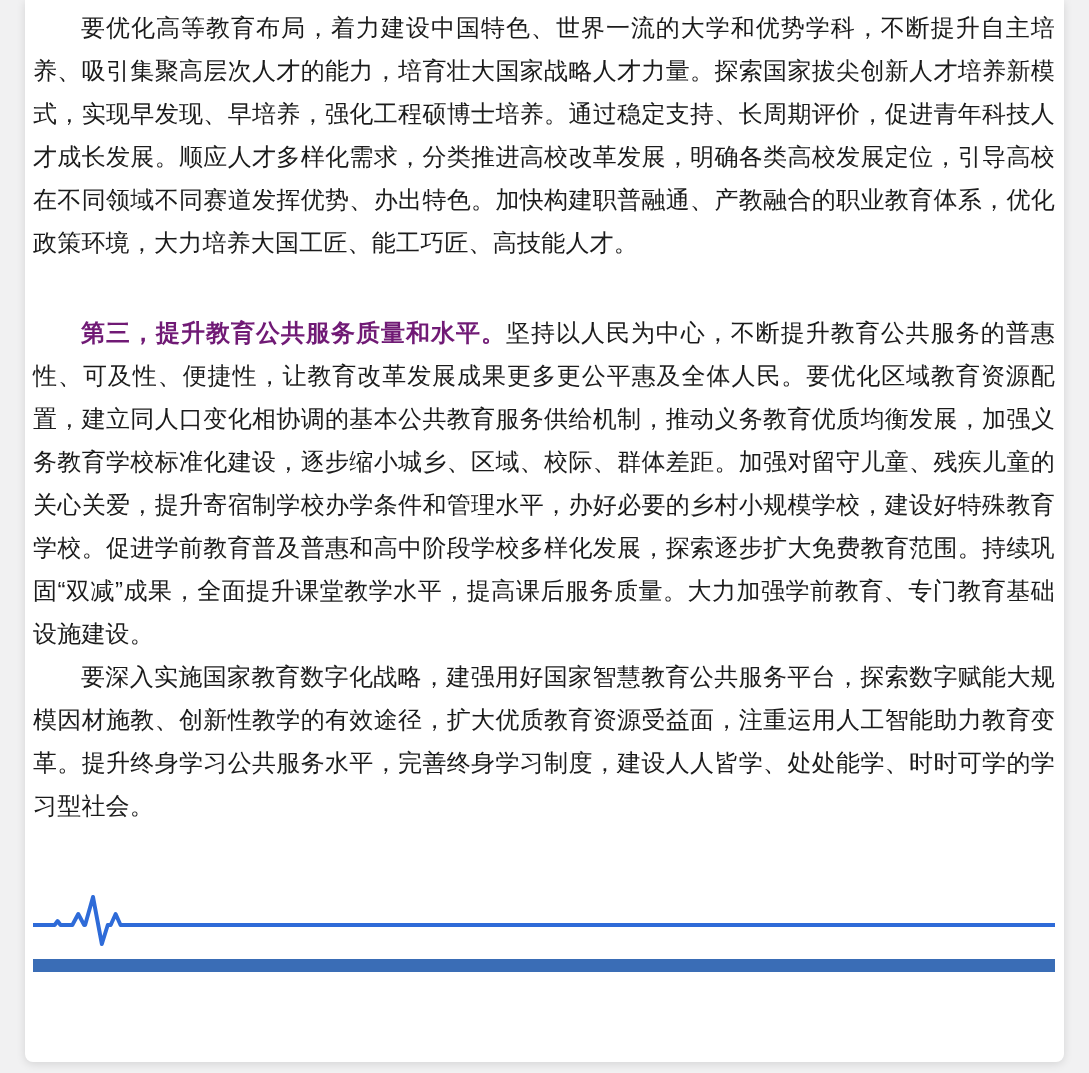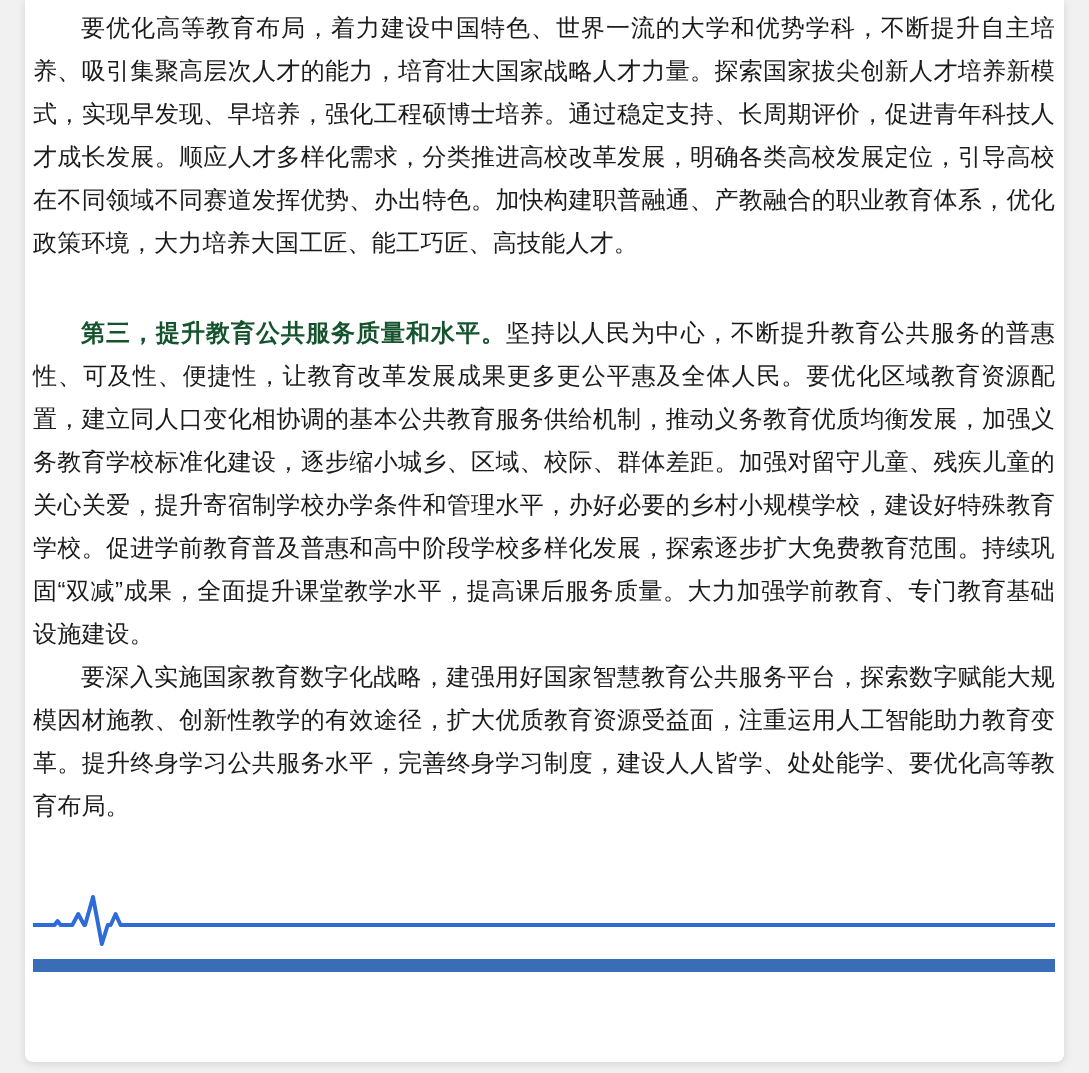--- a/index.html
+++ b/index.html
@@ -31,21 +31,21 @@
     text-align: justify;
     text-justify: inter-ideograph;
     text-indent: 2em;
     word-break: break-all;
   }
   .article p.para-2 {
     margin-top: 47px;
   }
   .article p strong {
     font-weight: bold;
-    color: #14532d;
+    color: #701a75;
   }
   .ecg-wrap {
     margin-top: 65px;
     height: 60px;
     width: 100%;
   }
   .ecg-wrap svg {
     display: block;
     width: 100%;
     height: 60px;
@@ -56,21 +56,21 @@
     width: 100%;
   }
 </style>
 </head>
 <body style="background: rgb(241, 241, 242);">
 
 <div class="page-card" style="background: rgb(255, 255, 255);">
   <div class="article">
     <p class="para-1">要优化高等教育布局，着力建设中国特色、世界一流的大学和优势学科，不断提升自主培养、吸引集聚高层次人才的能力，培育壮大国家战略人才力量。探索国家拔尖创新人才培养新模式，实现早发现、早培养，强化工程硕博士培养。通过稳定支持、长周期评价，促进青年科技人才成长发展。顺应人才多样化需求，分类推进高校改革发展，明确各类高校发展定位，引导高校在不同领域不同赛道发挥优势、办出特色。加快构建职普融通、产教融合的职业教育体系，优化政策环境，大力培养大国工匠、能工巧匠、高技能人才。</p>
     <p class="para-2"><strong>第三，提升教育公共服务质量和水平。</strong><span>坚持以人民为中心，不断提升教育公共服务的普惠性、可及性、便捷性，让教育改革发展成果更多更公平惠及全体人民。要优化区域教育资源配置，建立同人口变化相协调的基本公共教育服务供给机制，推动义务教育优质均衡发展，加强义务教育学校标准化建设，逐步缩小城乡、区域、校际、群体差距。加强对留守儿童、残疾儿童的关心关爱，提升寄宿制学校办学条件和管理水平，办好必要的乡村小规模学校，建设好特殊教育学校。促进学前教育普及普惠和高中阶段学校多样化发展，探索逐步扩大免费教育范围。持续巩固“双减”成果，全面提升课堂教学水平，提高课后服务质量。大力加强学前教育、专门教育基础设施建设。</span></p>
-    <p class="para-3">要深入实施国家教育数字化战略，建强用好国家智慧教育公共服务平台，探索数字赋能大规模因材施教、创新性教学的有效途径，扩大优质教育资源受益面，注重运用人工智能助力教育变革。提升终身学习公共服务水平，完善终身学习制度，建设人人皆学、处处能学、要优化高等教育布局。</p>
+    <p class="para-3">要深入实施国家教育数字化战略，建强用好国家智慧教育公共服务平台，探索数字赋能大规模因材施教、创新性教学的有效途径，扩大优质教育资源受益面，注重运用人工智能助力教育变革。提升终身学习公共服务水平，完善终身学习制度，建设人人皆学、处处能学、时时可学的学习型社会。</p>
   </div>
 
   <div class="ecg-wrap">
     <svg viewBox="0 0 1039 60" preserveAspectRatio="none">
       <path id="ecg-path" d="M0 33 H22 L25 29 28 33 H40 L46 22 52 33 H53 L61 5 70 52 76 33 H79 L84 22 89 33 H1039" fill="none" stroke-width="4" stroke-linecap="round" stroke-linejoin="round" stroke="#2e6bd8"></path>
     </svg>
   </div>
 
   <div class="footer-bar" id="footer-bar" style="background: rgb(58, 109, 182);"></div>
 </div>

